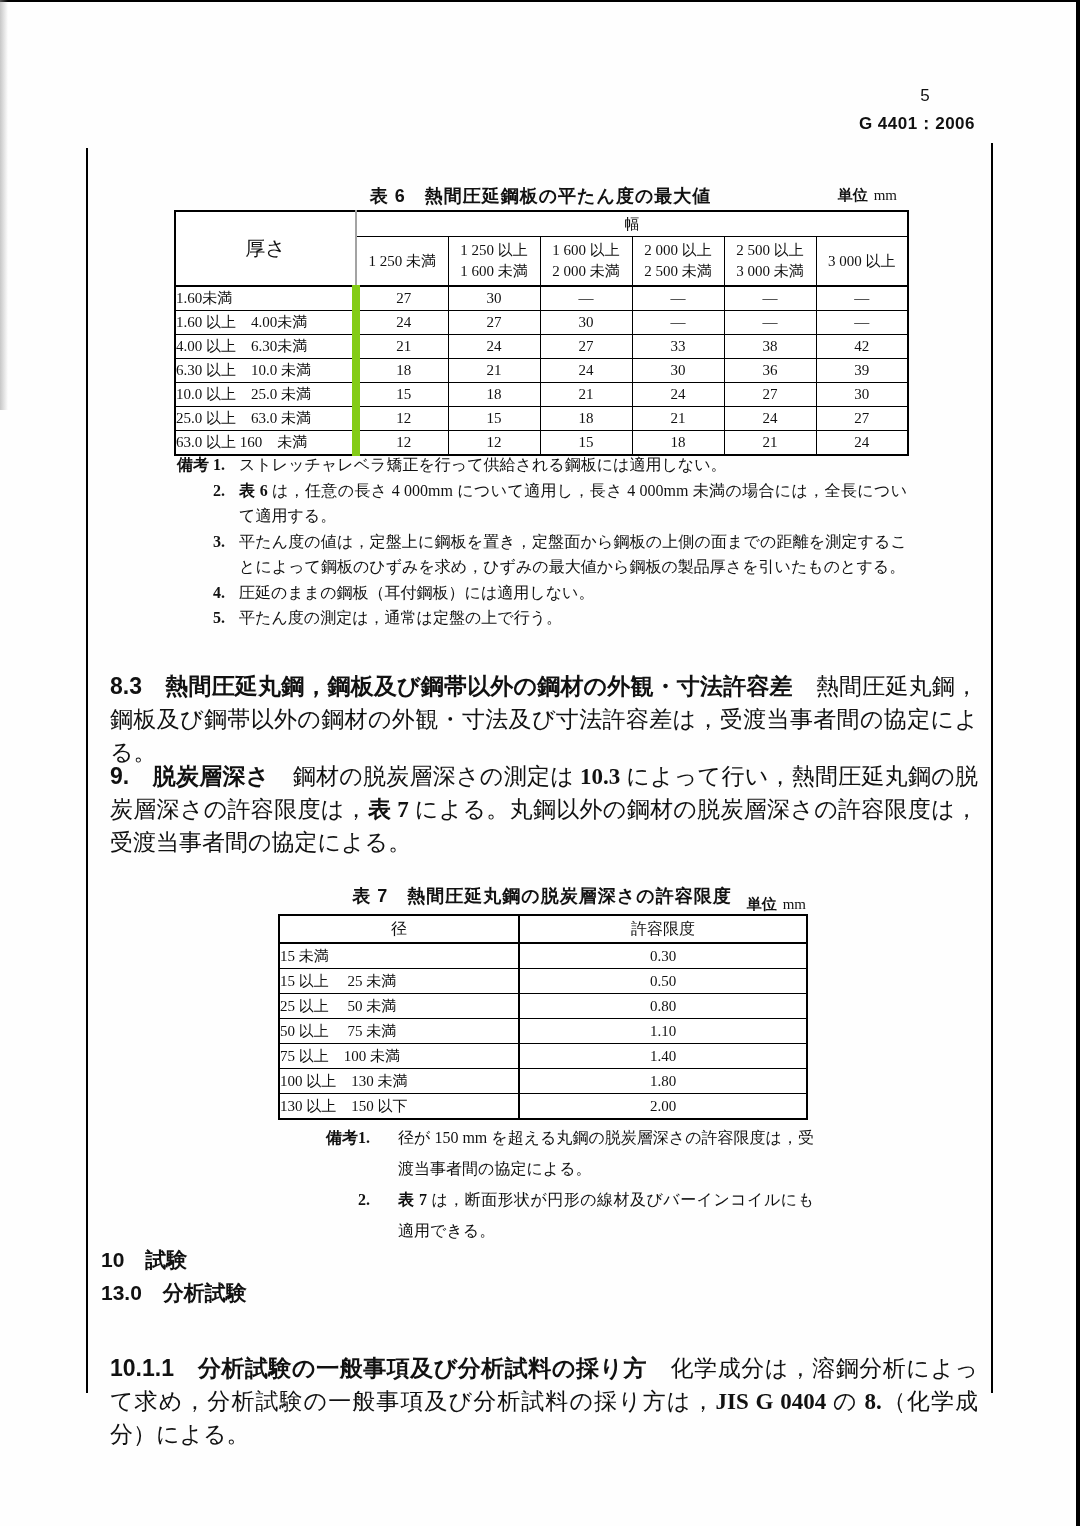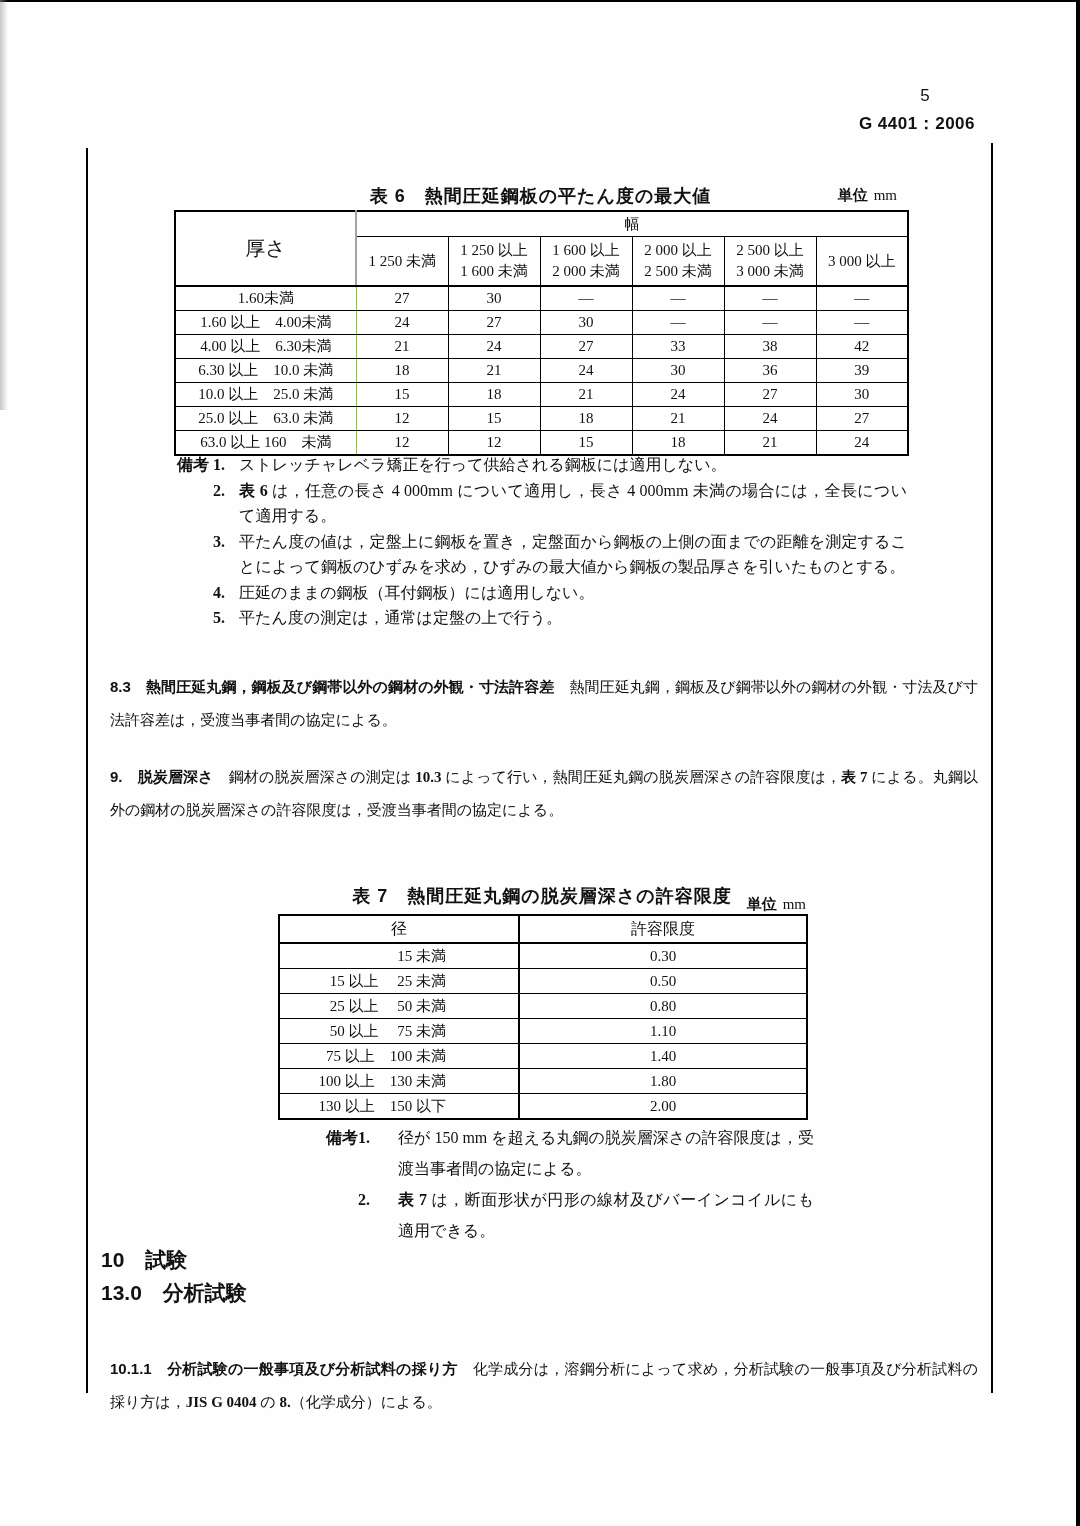--- a/index.html
+++ b/index.html
@@ -34,40 +34,40 @@
 
   
   table{border-collapse:collapse;table-layout:fixed;position:absolute;background:#fff;}
   td{border:1px solid #000;text-align:center;padding:0;font-size:15px;overflow:hidden;}
   .t6{left:174px;top:210px;width:733px;border:2px solid #000;}
   .t6 col.c0{width:181px;} .t6 col.cw{width:92px;}
   .t6 .h1 td{height:24px;}
   .t6 .h2 td{height:48px;white-space:pre-line;line-height:21px;border-bottom:2px solid #000;}
   .t6 td.thk{border-right:2px solid #a3a3a3;border-bottom:2px solid #000;font-size:20px;margin-top:24px;}
   .t6 .br td{height:23px;}
-  .t6 td.rl{text-align:center;padding-right:0;white-space:pre;border-right:1px solid #84cc16;}
+  .t6 td.rl{text-align:left;padding-right:0;white-space:pre;border-right:8px solid #84cc16;}
   .t7{left:278px;top:914px;width:528px;border:2px solid #000;}
   .t7 col.d0{width:240px;} .t7 col.d1{width:288px;}
   .t7 .h td{height:26px;border-bottom:2px solid #000;font-size:16px;}
   .t7 .br td{height:24px;}
-  .t7 td.rl7{text-align:right;padding-right:72px;white-space:pre;}
+  .t7 td.rl7{text-align:left;padding-right:72px;white-space:pre;}
   .t7 td:first-child{border-right:2px solid #000;}
 
   
   .notes{position:absolute;}
   .n6{left:177px;top:452px;width:730px;font-size:16px;line-height:25.5px;}
   .n7{left:326px;top:1122px;width:488px;font-size:16px;line-height:31px;}
   .note{display:flex;align-items:flex-start;}
   .nl{flex:0 0 62px;font-weight:700;white-space:pre;}
   .n7 .nl{flex:0 0 72px;}
   .nt{flex:1;text-align:justify;}
   .bb{font-weight:700;}
 
   
-  .para{position:absolute;left:110px;width:868px;margin:0;font-size:15px;
+  .para{position:absolute;left:110px;width:868px;margin:0;font-size:23px;
         line-height:33px;text-align:justify;}
   .s83{top:670px;}
   .s9{top:760px;}
   .s1011{top:1344px;margin-top:8px;}
   .hd{font-family:"Liberation Sans",sans-serif;font-weight:700;}
   .h10{position:absolute;left:101px;font-family:"Liberation Sans",sans-serif;
        font-weight:700;font-size:21px;}
   .h10a{top:1246px;} .h10b{top:1279px;}
 </style>
 </head>

